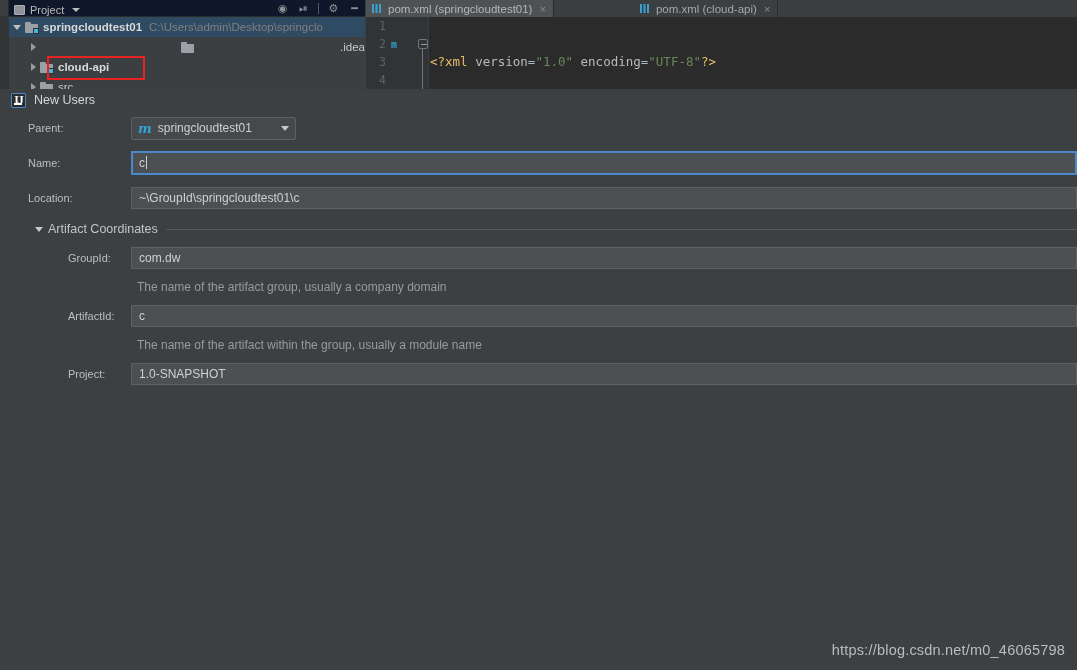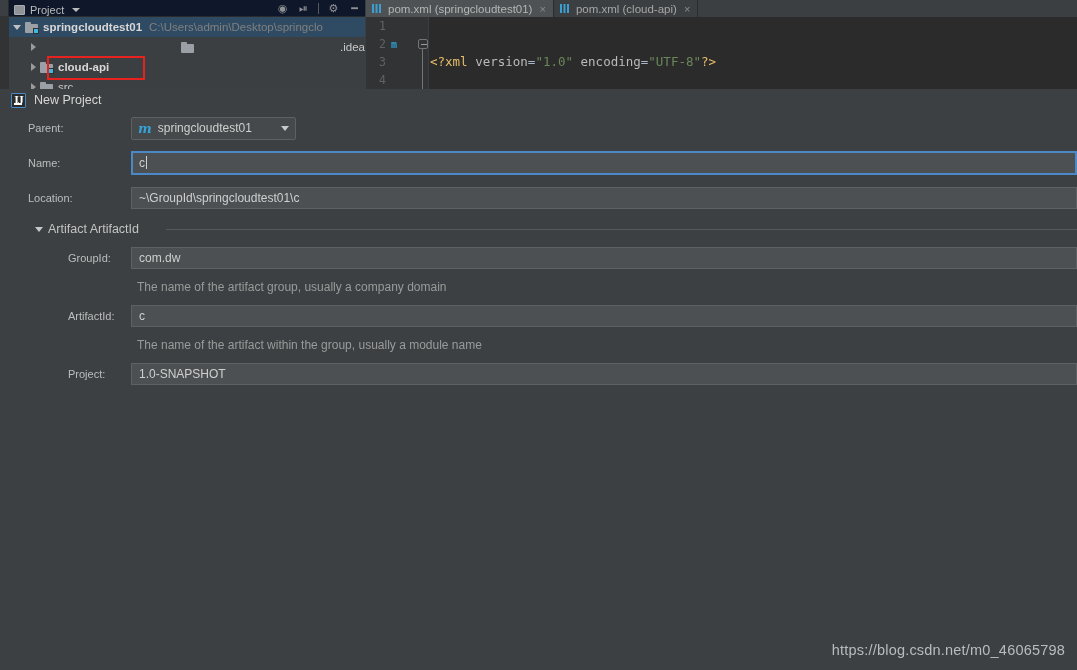--- a/index.html
+++ b/index.html
@@ -149,30 +149,31 @@
     z-index: 6;
   }
 
   
   .tabs {
     position: absolute; left: 366px; top: 0;
     width: 711px; height: 17px;
     background: #3c3f41;
     display: flex; align-items: stretch;
     font-size: 11.5px;
+    gap: 40px;
   }
   .tab {
     display: flex; align-items: center; gap: 5px;
     padding: 0 7px 0 6px;
     color: #b5b5b5;
     background: #4e5254;
     border-right: 1px solid #2b2b2b;
     white-space: nowrap;
   }
-  .tab.inactive { background: #3c3f41; color: #a6a6a6; }
+  .tab.inactive { background: #3c3f41; color: #a6a6a6; margin-left: 40px; }
   .tab-xml-ic {
     width: 11px; height: 11px;
     display: block;
     flex: none;
   }
   .tab-close {
     color: #8a8a8a; font-size: 11px; margin-left: 2px;
   }
 
   
@@ -473,21 +474,21 @@
         
         
       </div>
     </div>
   </div>
 
   <div class="dialog">
 
     <div class="dlg-title">
       <span class="ij-icon">IJ</span>
-      <span>New Project</span>
+      <span>New Users</span>
     </div>
 
     <div class="form">
 
       <div class="frow" style="height:34px;">
         <span class="flabel l1">Parent:</span>
         <div class="combo">
           <span class="maven-m">m</span>
           <span>springcloudtest01</span>
           <span class="combo-arrow"></span>
@@ -504,21 +505,21 @@
 
       <div class="frow" style="height:35px;">
         <span class="flabel l1">Location:</span>
         <div class="field">
           <span>~\GroupId\springcloudtest01\c</span>
         </div>
       </div>
 
       <div class="group-head">
         <span class="group-arrow"></span>
-        <span class="group-label">Artifact ArtifactId</span>
+        <span class="group-label">Artifact Coordinates</span>
         <span class="group-line"></span>
       </div>
 
       <div class="frow" style="height:30px;">
         <span class="flabel l2">GroupId:</span>
         <div class="field">
           <span>com.dw</span>
         </div>
       </div>
       <div class="frow" style="height:28px;">

